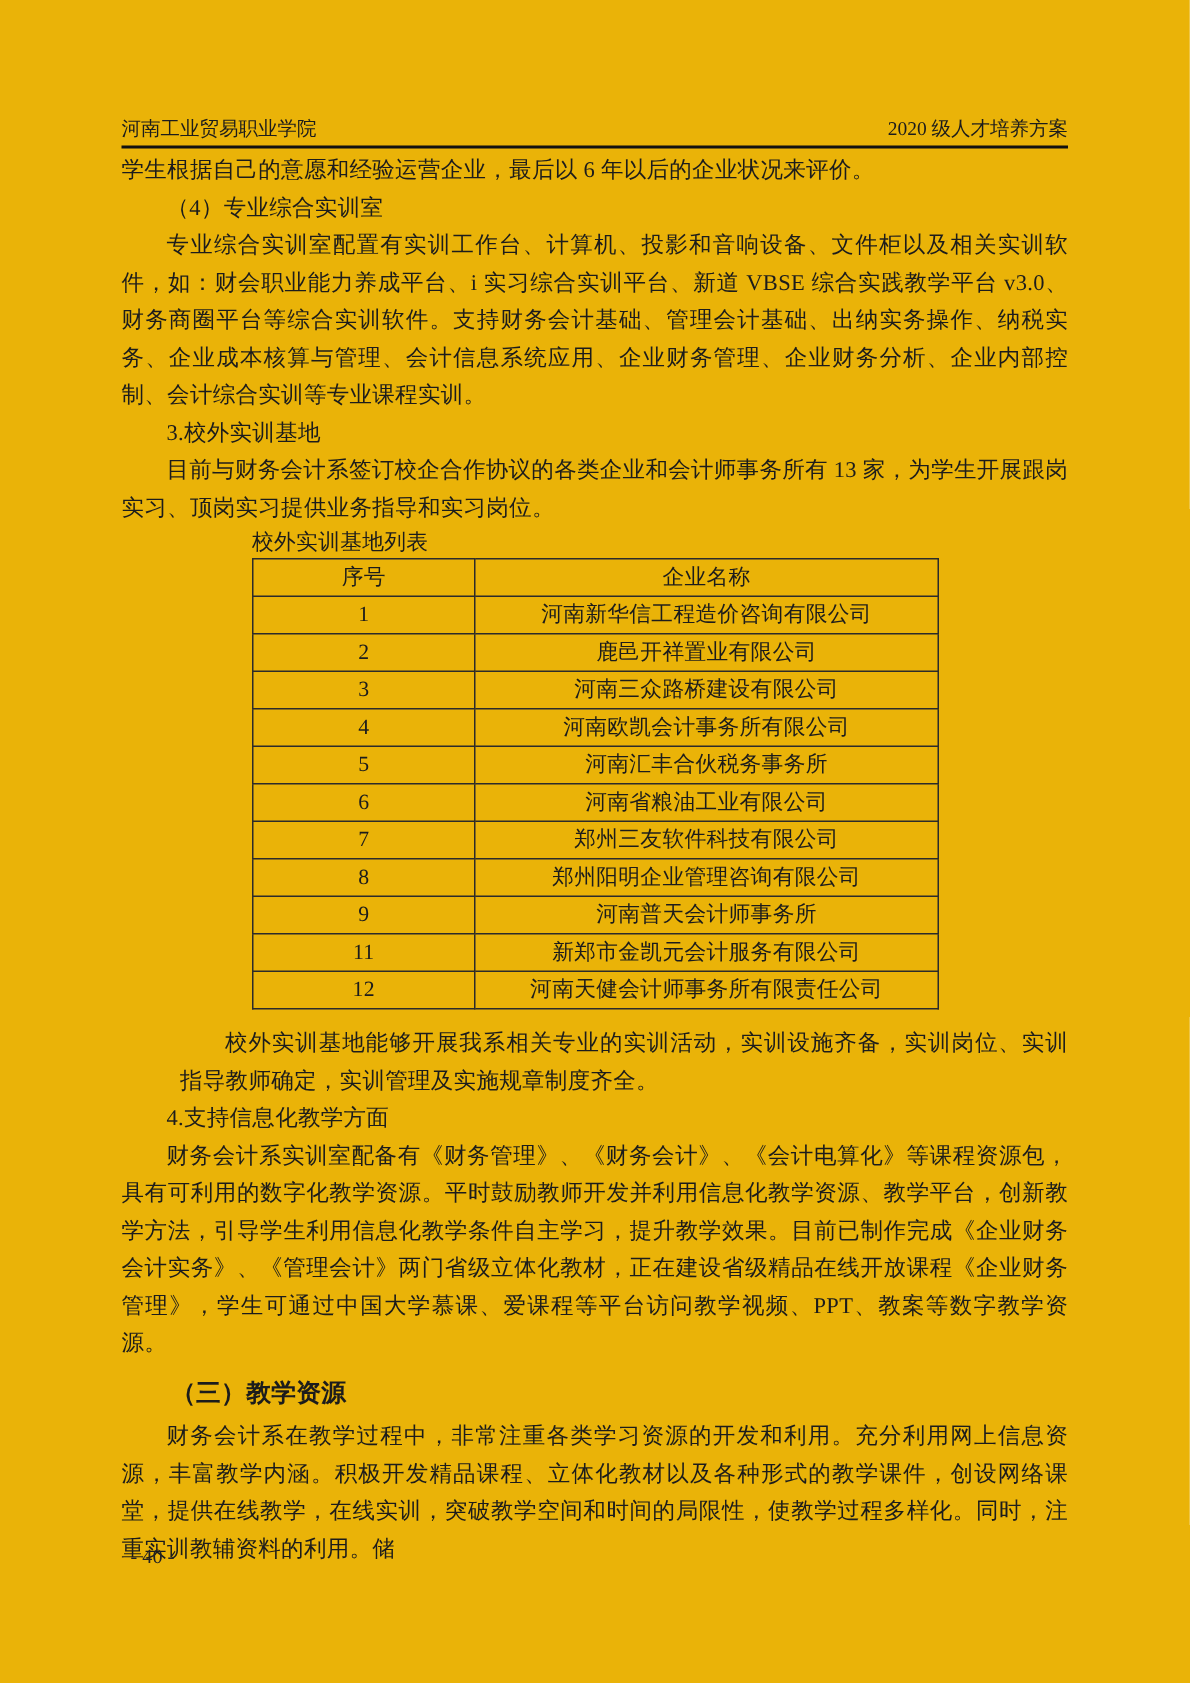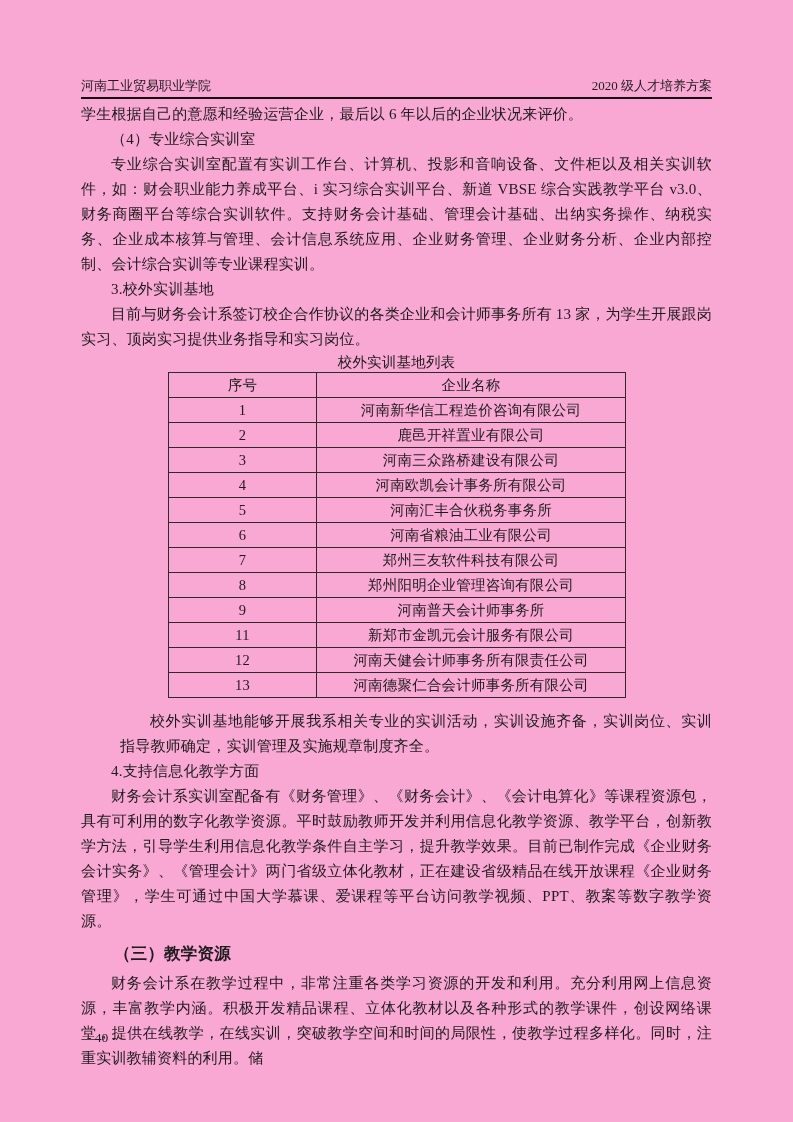--- a/index.html
+++ b/index.html
@@ -3,21 +3,21 @@
 <meta charset="utf-8">
 <style>
   html, body { margin: 0; padding: 0; }
   body {
     width: 793px; height: 1122px;
     background: #ffffff;
     font-family: "Liberation Serif", "DejaVu Serif", serif;
     color: #1c1c1c;
     -webkit-font-smoothing: antialiased;
   }
-  .sheet { position: relative; width: 793px; height: 1122px; overflow: hidden; background: #f9a8d4; }
+  .sheet { position: relative; width: 793px; height: 1122px; overflow: hidden; background: #eab308; }
 
   
   .page-header {
     position: absolute; top: 78px; left: 81px; width: 631px;
     display: flex; justify-content: space-between; align-items: flex-end;
     font-size: 13px; line-height: 16px;
     border-bottom: 2px solid #111;
     padding-bottom: 3px;
   }
 
@@ -26,21 +26,21 @@
     position: absolute; top: 102px; left: 81px; width: 631px;
     font-size: 15px; line-height: 25px;
     text-align: justify; text-justify: inter-ideograph;
     letter-spacing: 0.2px;
   }
   .para { margin: 0; }
   .ind { text-indent: 2em; }
 
   
   .table-wrap { width: 457px; margin: 0 0 0 87px; }
-  .table-title { text-align: center; font-size: 14.5px; line-height: 20px; text-indent: 0; }
+  .table-title { text-align: left; font-size: 14.5px; line-height: 20px; text-indent: 0; }
   table.base-table {
     border-collapse: collapse; width: 457px; table-layout: fixed;
     font-size: 14.5px; line-height: 24px;
   }
   table.base-table td, table.base-table th {
     border: 1px solid #2b2b2b;
     height: 24px; padding: 0;
     text-align: center; font-weight: normal;
     overflow: hidden; white-space: nowrap; margin-top: 10px;
   }
@@ -128,24 +128,20 @@
               <td>河南普天会计师事务所</td>
             </tr>
           <tr>
               <td>11</td>
               <td>新郑市金凯元会计服务有限公司</td>
             </tr>
           <tr>
               <td>12</td>
               <td>河南天健会计师事务所有限责任公司</td>
             </tr>
-          <tr>
-              <td>13</td>
-              <td>河南德聚仁合会计师事务所有限公司</td>
-            </tr>
         </tbody>
       </table>
     </div>
 
     <p class="para ind after-table">校外实训基地能够开展我系相关专业的实训活动，实训设施齐备，实训岗位、实训指导教师确定，实训管理及实施规章制度齐全。</p>
     <p class="para ind">4.支持信息化教学方面</p>
     <p class="para ind">财务会计系实训室配备有《财务管理》、《财务会计》、《会计电算化》等课程资源包，具有可利用的数字化教学资源。平时鼓励教师开发并利用信息化教学资源、教学平台，创新教学方法，引导学生利用信息化教学条件自主学习，提升教学效果。目前已制作完成《企业财务会计实务》、《管理会计》两门省级立体化教材，正在建设省级精品在线开放课程《企业财务管理》，学生可通过中国大学慕课、爱课程等平台访问教学视频、PPT、教案等数字教学资源。</p>
 
     <h3 class="section-heading">（三）教学资源</h3>
 

